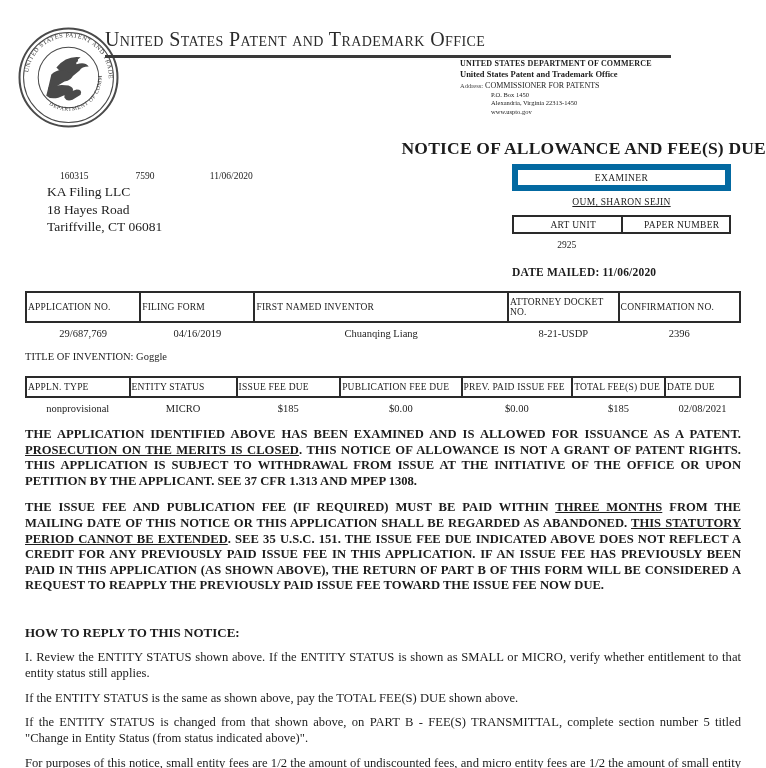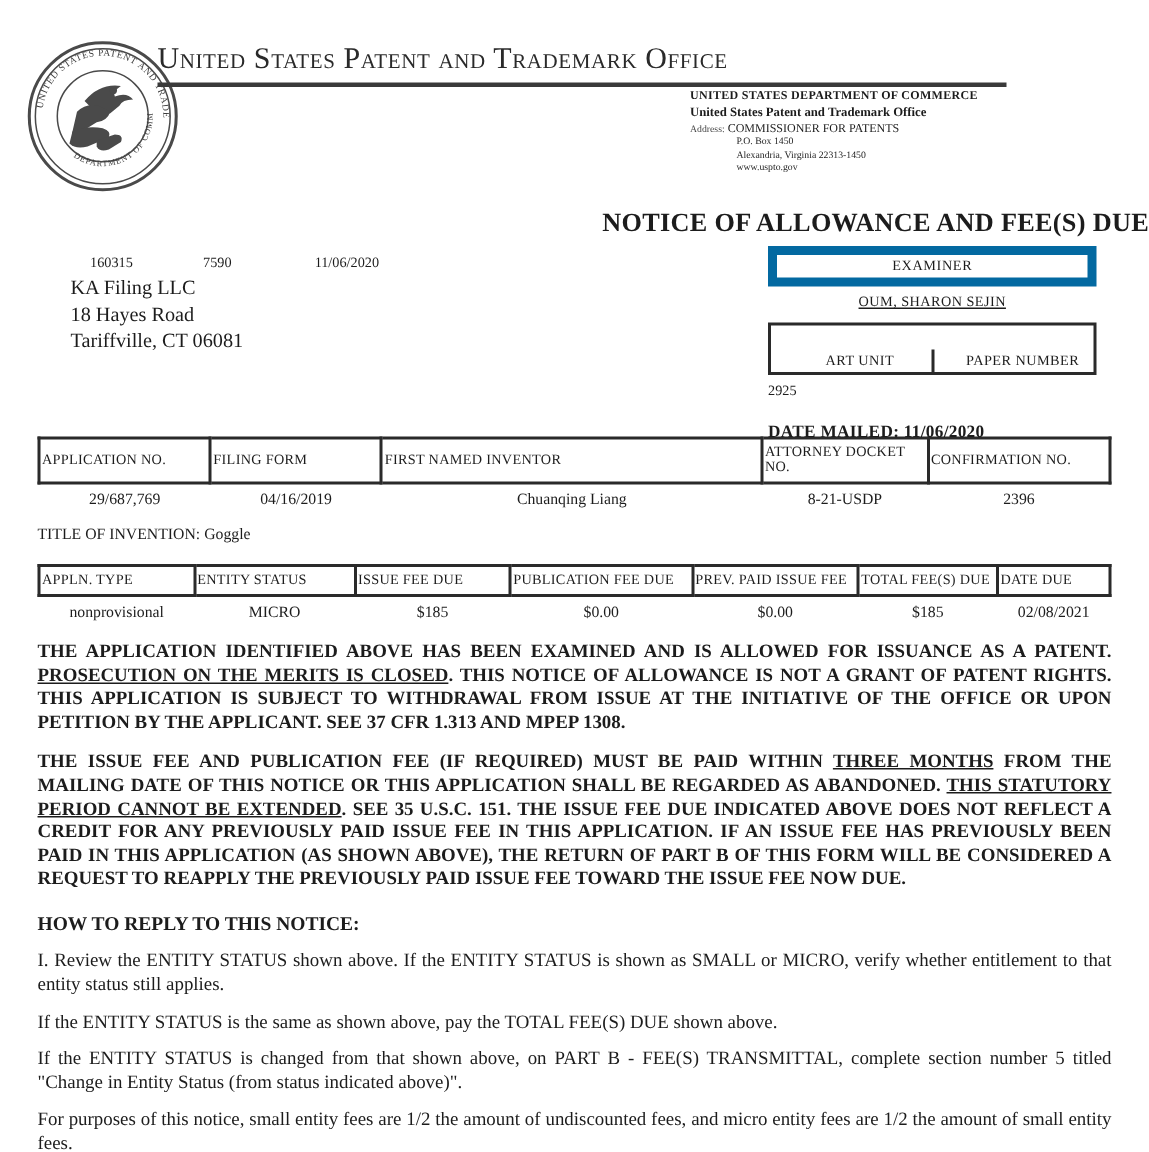--- a/index.html
+++ b/index.html
@@ -47,44 +47,43 @@
   .exam-panel { position:absolute; left:512px; top:5px; width:219px; }
   .exam-box {
     border:6px solid #0369a1; text-align:center;
     font-size:9.5px; padding:3px 0 2px 0; letter-spacing:0.4px;
   }
   .exam-name { text-align:center; font-size:9.5px; margin:6px 0 8px 0; letter-spacing:0.3px;text-decoration:underline; }
   .au-row { display:flex; border:2px solid #2a2a2a; }
   .au-cell {
     flex:1; text-align:center; font-size:9.5px; padding:3px 0 2px 12px;
     letter-spacing:0.3px;
-    margin-top:16px;
   }
   .au-cell + .au-cell { border-left:2px solid #2a2a2a; }
-  .au-value { width:50%; font-size:9.5px; margin-top:6px; }
+  .au-value { width:50%; text-align:center; font-size:9.5px; margin-top:6px; }
   .date-mailed { font-weight:bold; font-size:11.5px; margin-top:16px; letter-spacing:0.2px; }
   
   .page-body { padding:0 25px; }
   .form-table { width:100%; border-collapse:collapse; table-layout:fixed; }
   .form-table th {
     border:2.5px solid #2a2a2a;
     font-weight:normal; font-size:9.5px; letter-spacing:0.2px;
     padding:4px 1px; text-align:left;
   }
   .form-table td {
     border:none; font-size:10.5px; padding:5px 1px 2px 1px; text-align:center;
   }
   .invention-title { font-size:10.5px; margin:10px 0 14px 0; }
   
   .para-bold {
     font-weight:bold; font-size:12.6px; line-height:1.24;
     text-align:justify; margin-top:11px;
   }
   .u { text-decoration:underline; }
-  .reply-heading { font-weight:bold; font-size:13px; margin-top:14px; }
+  .reply-heading { font-weight:bold; font-size:13px; margin-top:31px; }
   .para {
     font-size:12.6px; line-height:1.25; text-align:justify; margin-top:9px;
   }
 </style>
 </head>
 <body>
 
 <div class="sheet">
 
   <div class="masthead">

